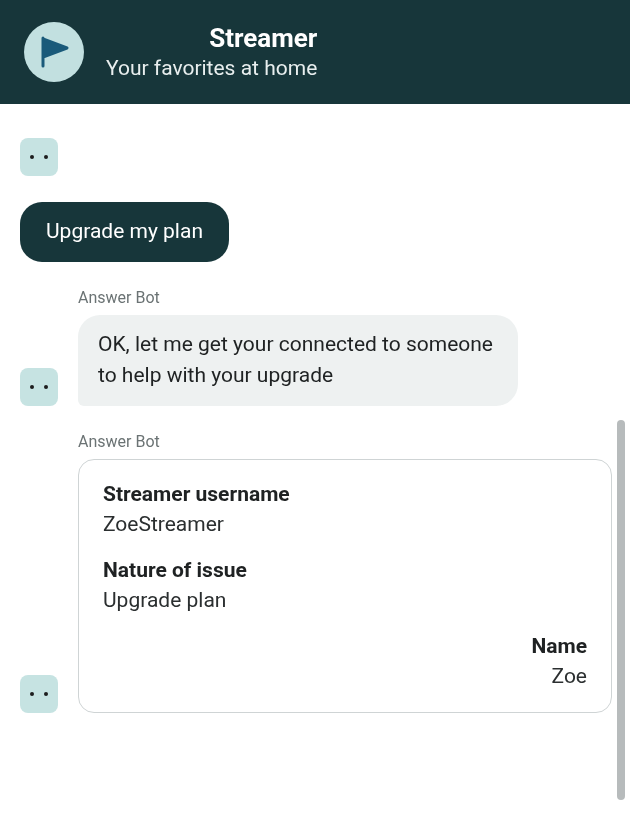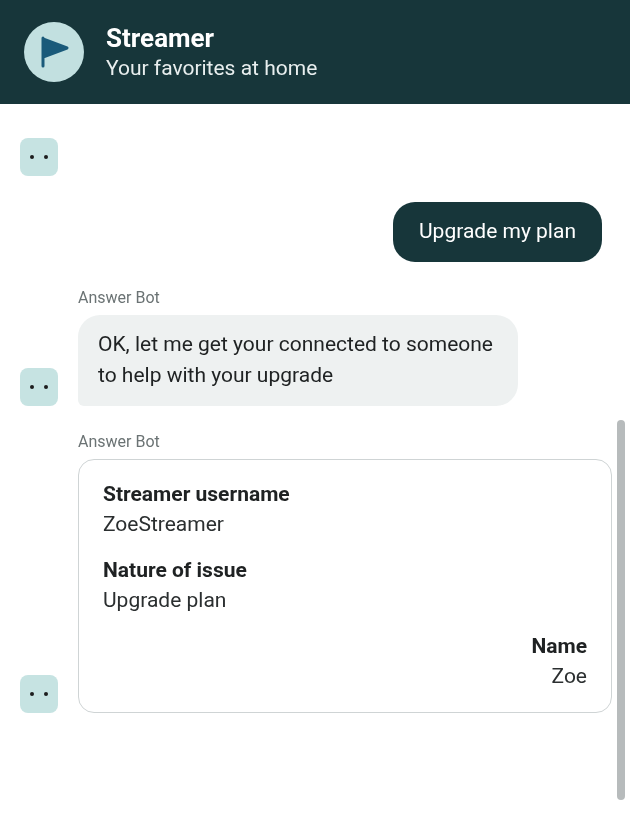--- a/index.html
+++ b/index.html
@@ -32,20 +32,21 @@
     justify-content: center;
     flex-shrink: 0;
     margin-right: 22px;
   }
   .header-text { display: flex; flex-direction: column; }
   .header-title {
     font-size: 26px;
     font-weight: 700;
     line-height: 1.1;
     margin-bottom: 4px;
+    text-align: right;
   }
   .header-subtitle {
     font-size: 21px;
     font-weight: 400;
     color: #e8eeee;
   }
 
   .chat-area {
     position: absolute;
     top: 128px;
@@ -56,21 +57,21 @@
   }
   .chat-area::-webkit-scrollbar { width: 8px; }
   .chat-area::-webkit-scrollbar-thumb { background: #b7bbbc; border-radius: 4px; }
 
   .row {
     display: flex;
     align-items: flex-end;
     margin-bottom: 26px;
     position: relative;
   }
-  .row.user { justify-content: flex-end; }
+  .row.user { justify-content: flex-start; }
   .avatar {
     width: 38px;
     height: 38px;
     border-radius: 8px;
     background: #c6e3e2;
     flex-shrink: 0;
     margin-right: 20px;
     display: flex;
     align-items: center;
     justify-content: center;

